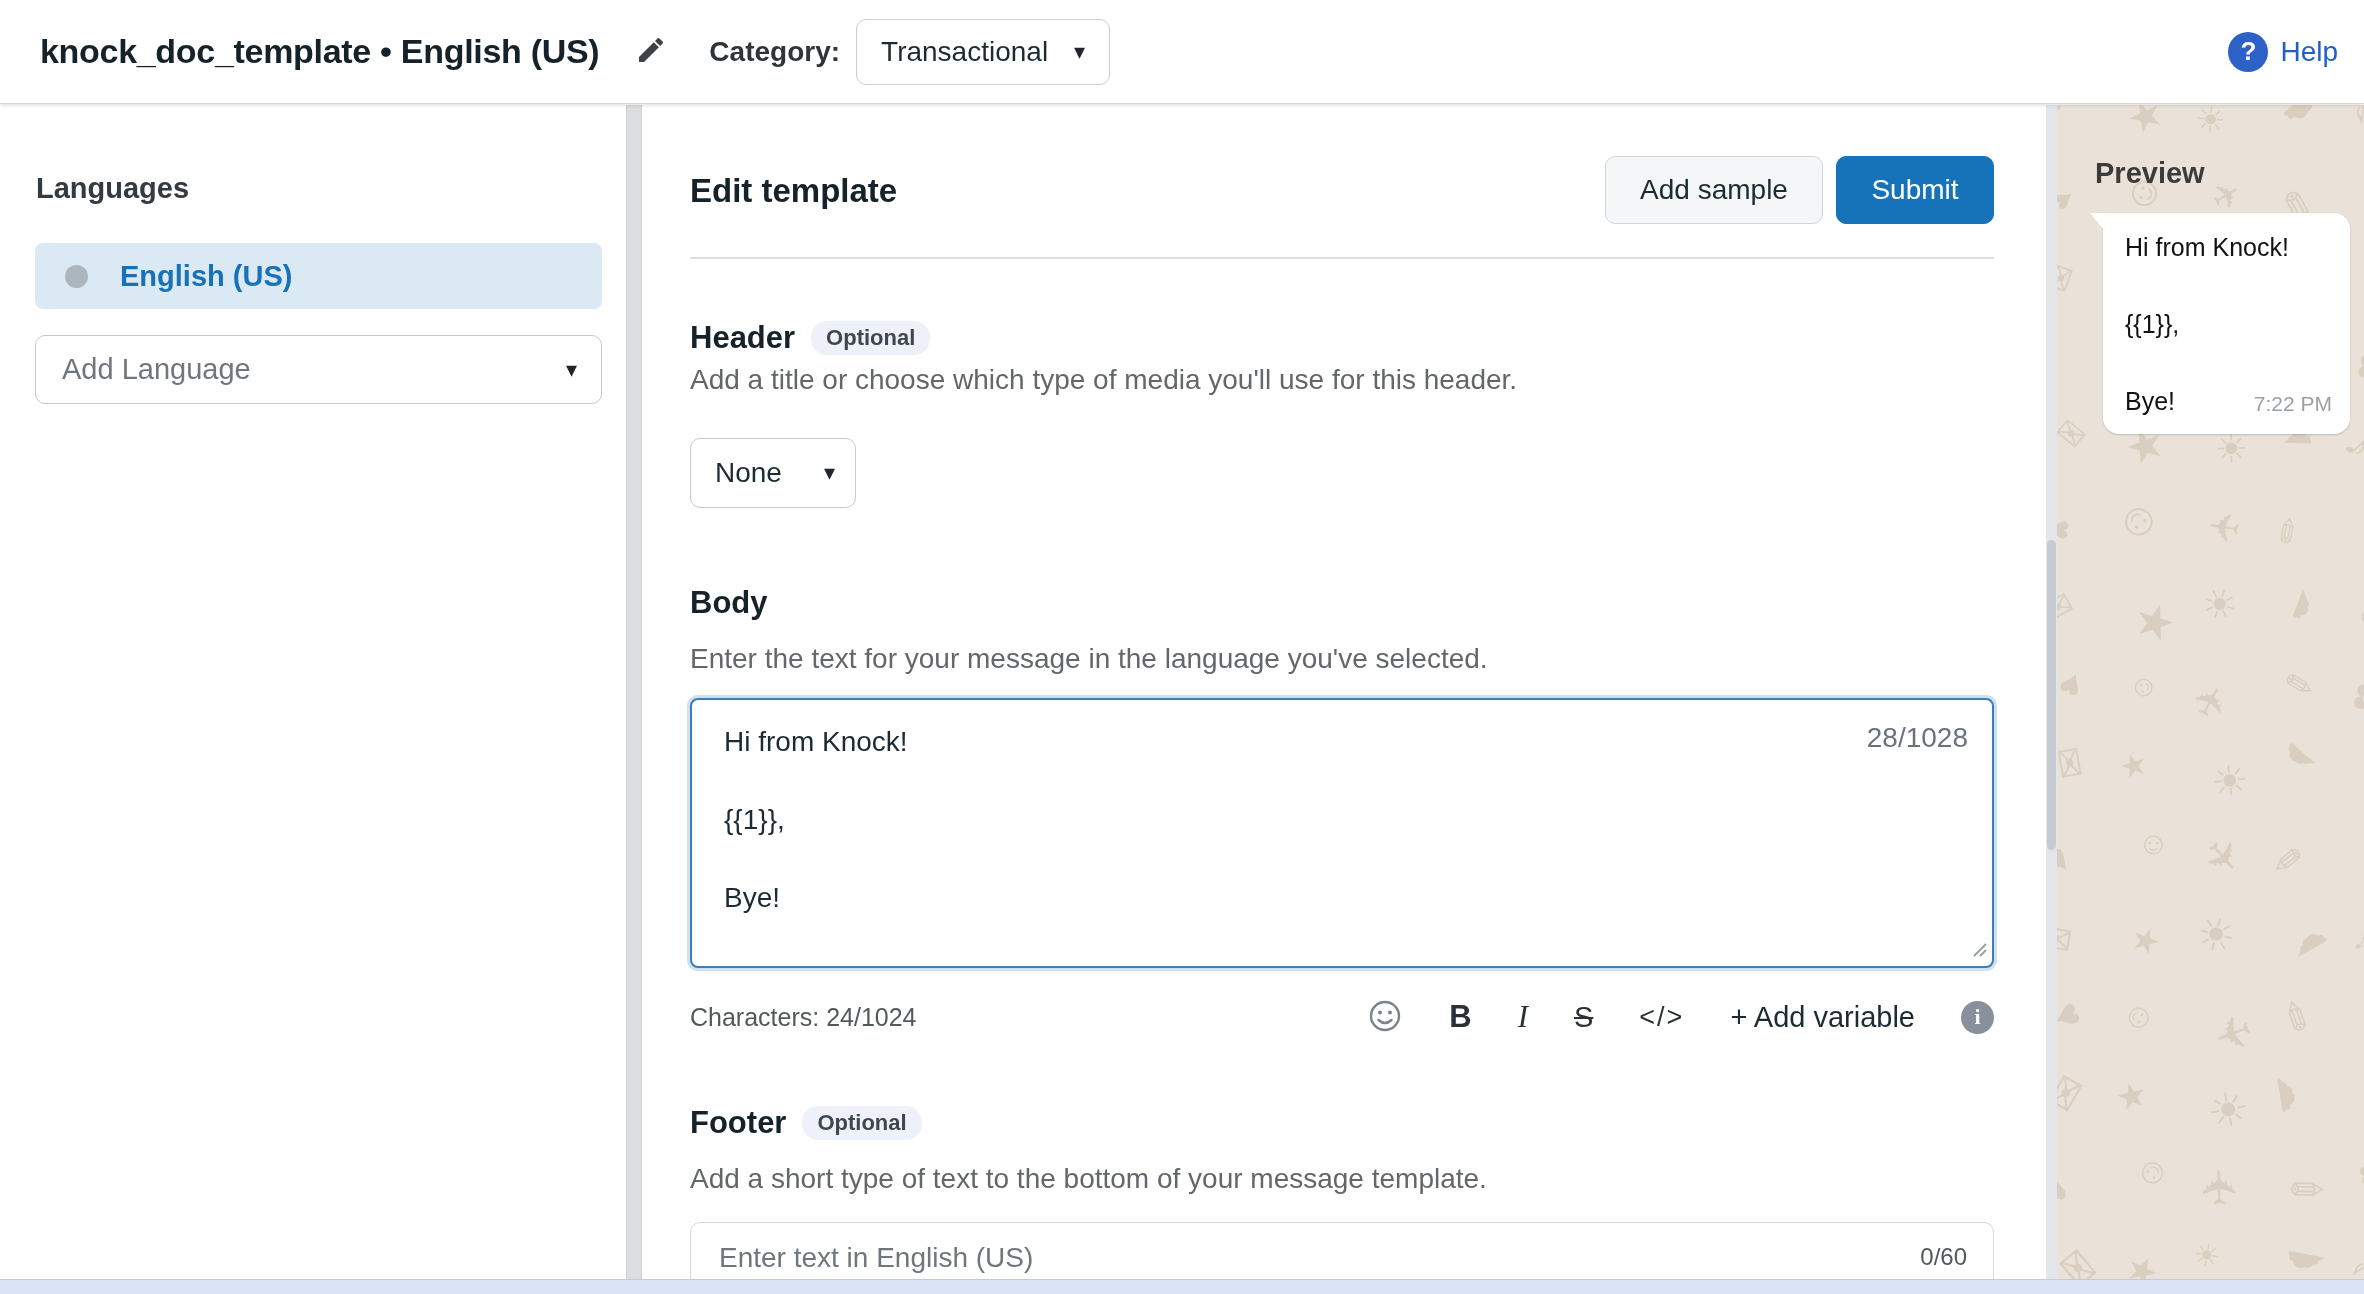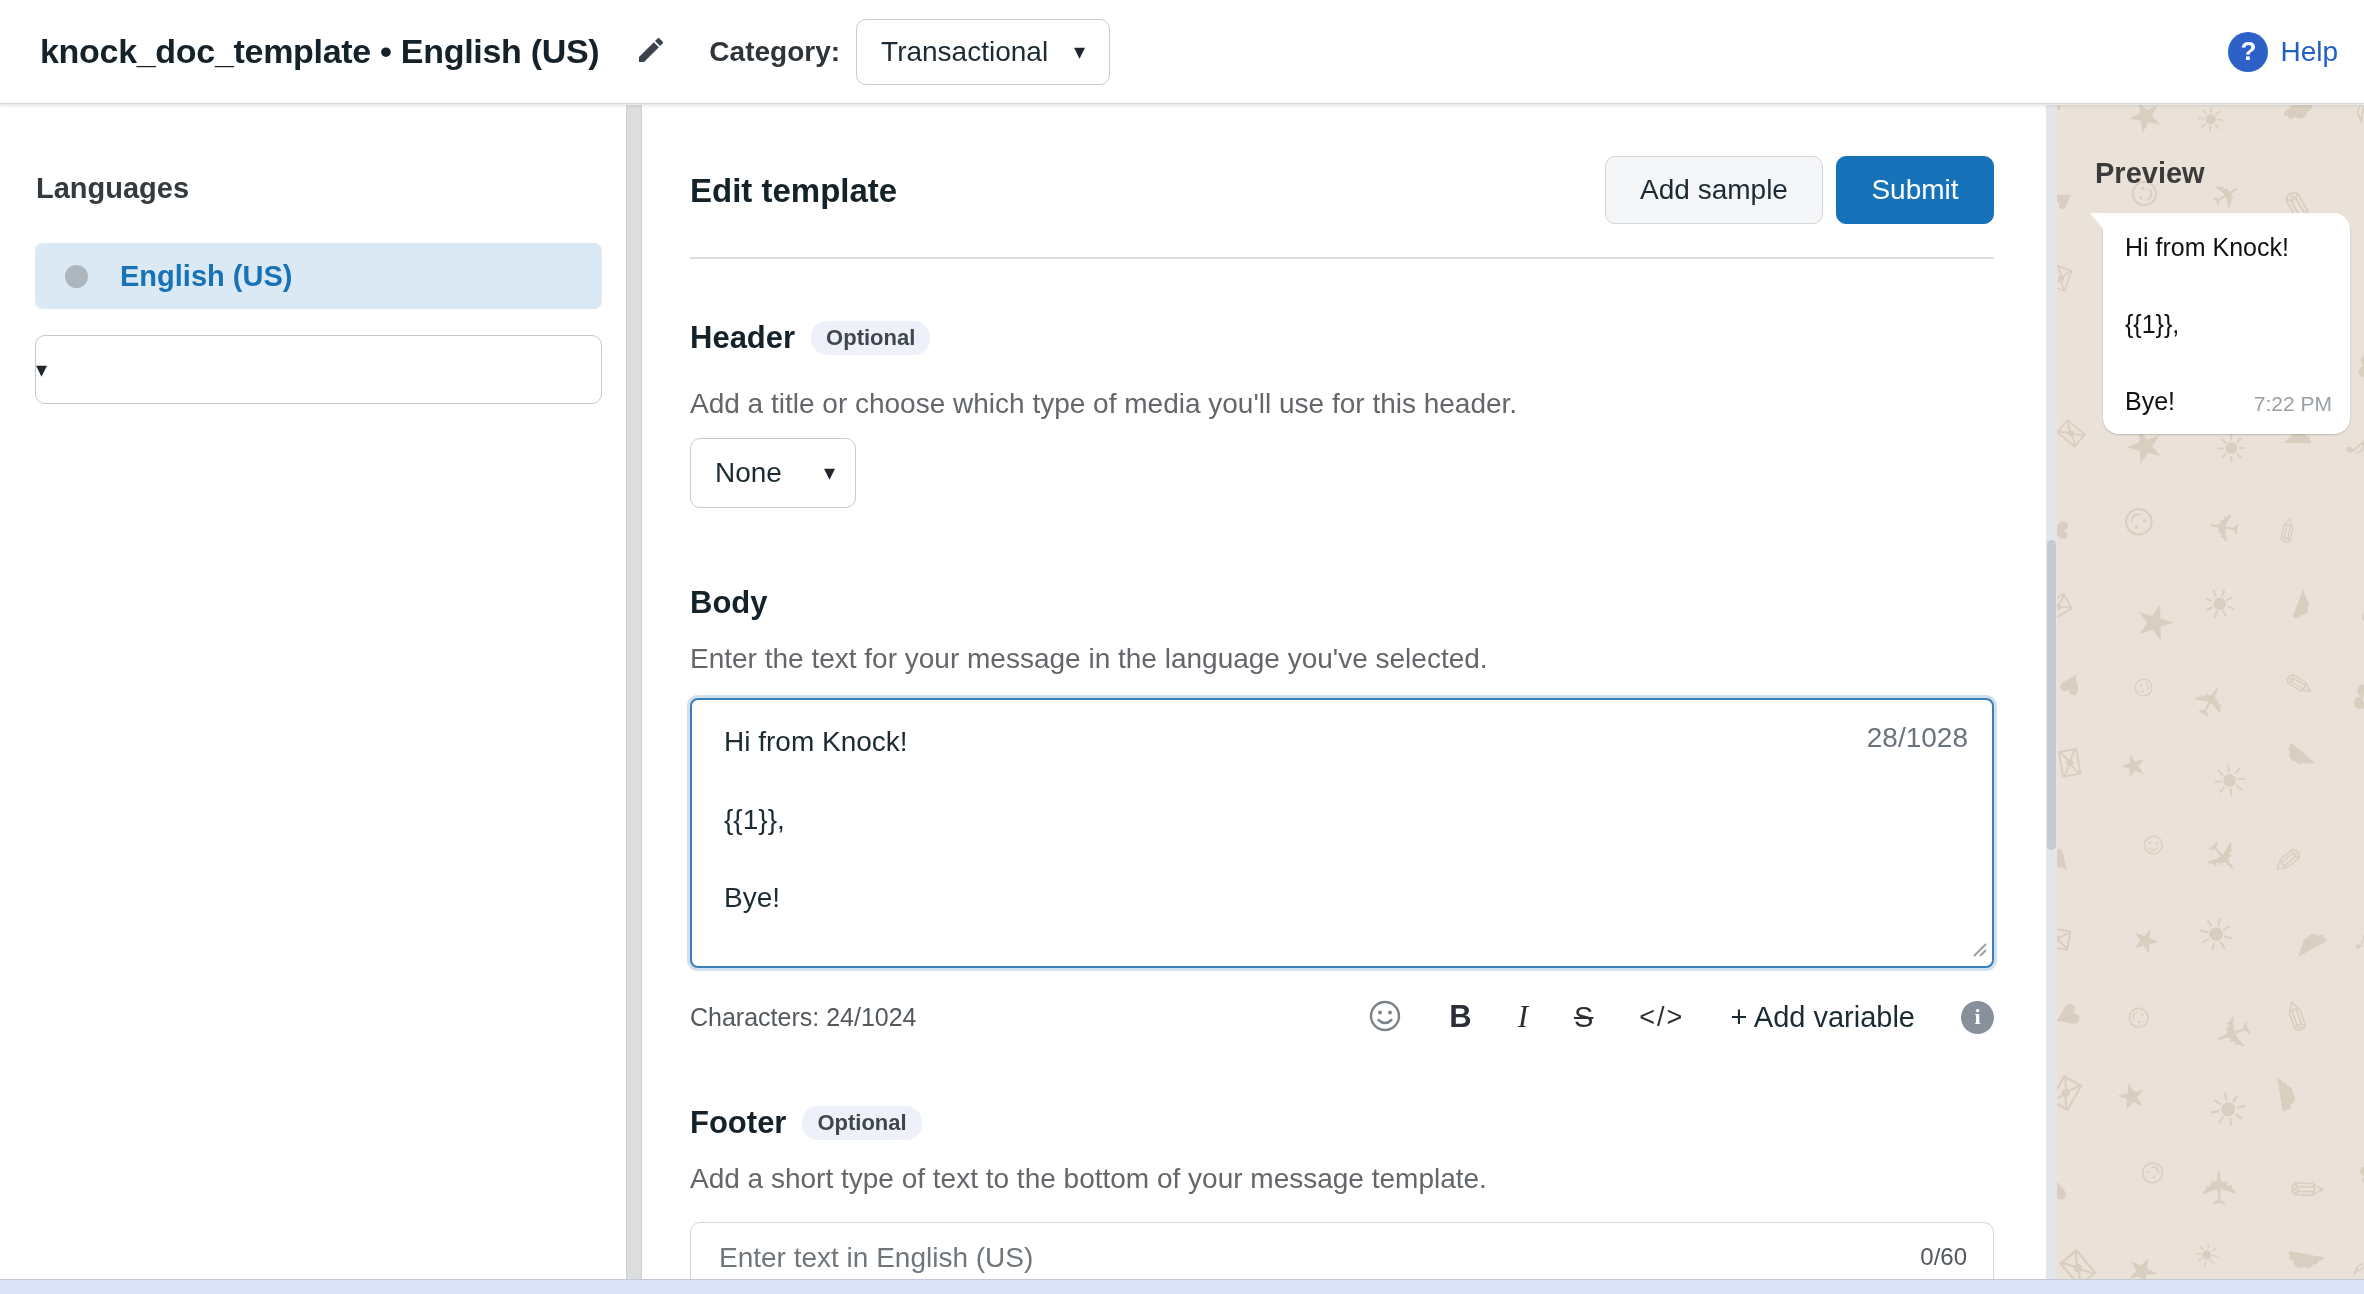--- a/index.html
+++ b/index.html
@@ -154,34 +154,35 @@
       <span class="help-text">Help</span>
     </div>
   </div>
 
   <div class="sb-heading">Languages</div>
   <div class="lang-item">
     <span class="lang-dot"></span>
     <span class="lang-label">English (US)</span>
   </div>
   <div class="add-lang">
+    <span class="add-lang-text">Add Language</span>
     <span class="caret">▾</span>
   </div>
   <div class="splitter-left"></div>
 
   <div class="m-head">Edit template</div>
   <button class="btn btn-sample">Add sample</button>
   <button class="btn btn-submit">Submit</button>
   <div class="m-divider"></div>
 
   <div class="sec-title-row" style="top:320px">
     <span class="sec-title">Header</span>
     <span class="badge">Optional</span>
   </div>
-  <div class="sec-desc" style="top:388px">Add a title or choose which type of media you'll use for this header.</div>
+  <div class="sec-desc" style="top:364px">Add a title or choose which type of media you'll use for this header.</div>
   <div class="none-dd">
     <span class="none-text">None</span>
     <span class="caret">▾</span>
   </div>
 
   <div class="sec-title-row" style="top:585px">
     <span class="sec-title">Body</span>
   </div>
   <div class="sec-desc" style="top:643px">Enter the text for your message in the language you've selected.</div>
   <div class="ta-wrap">

